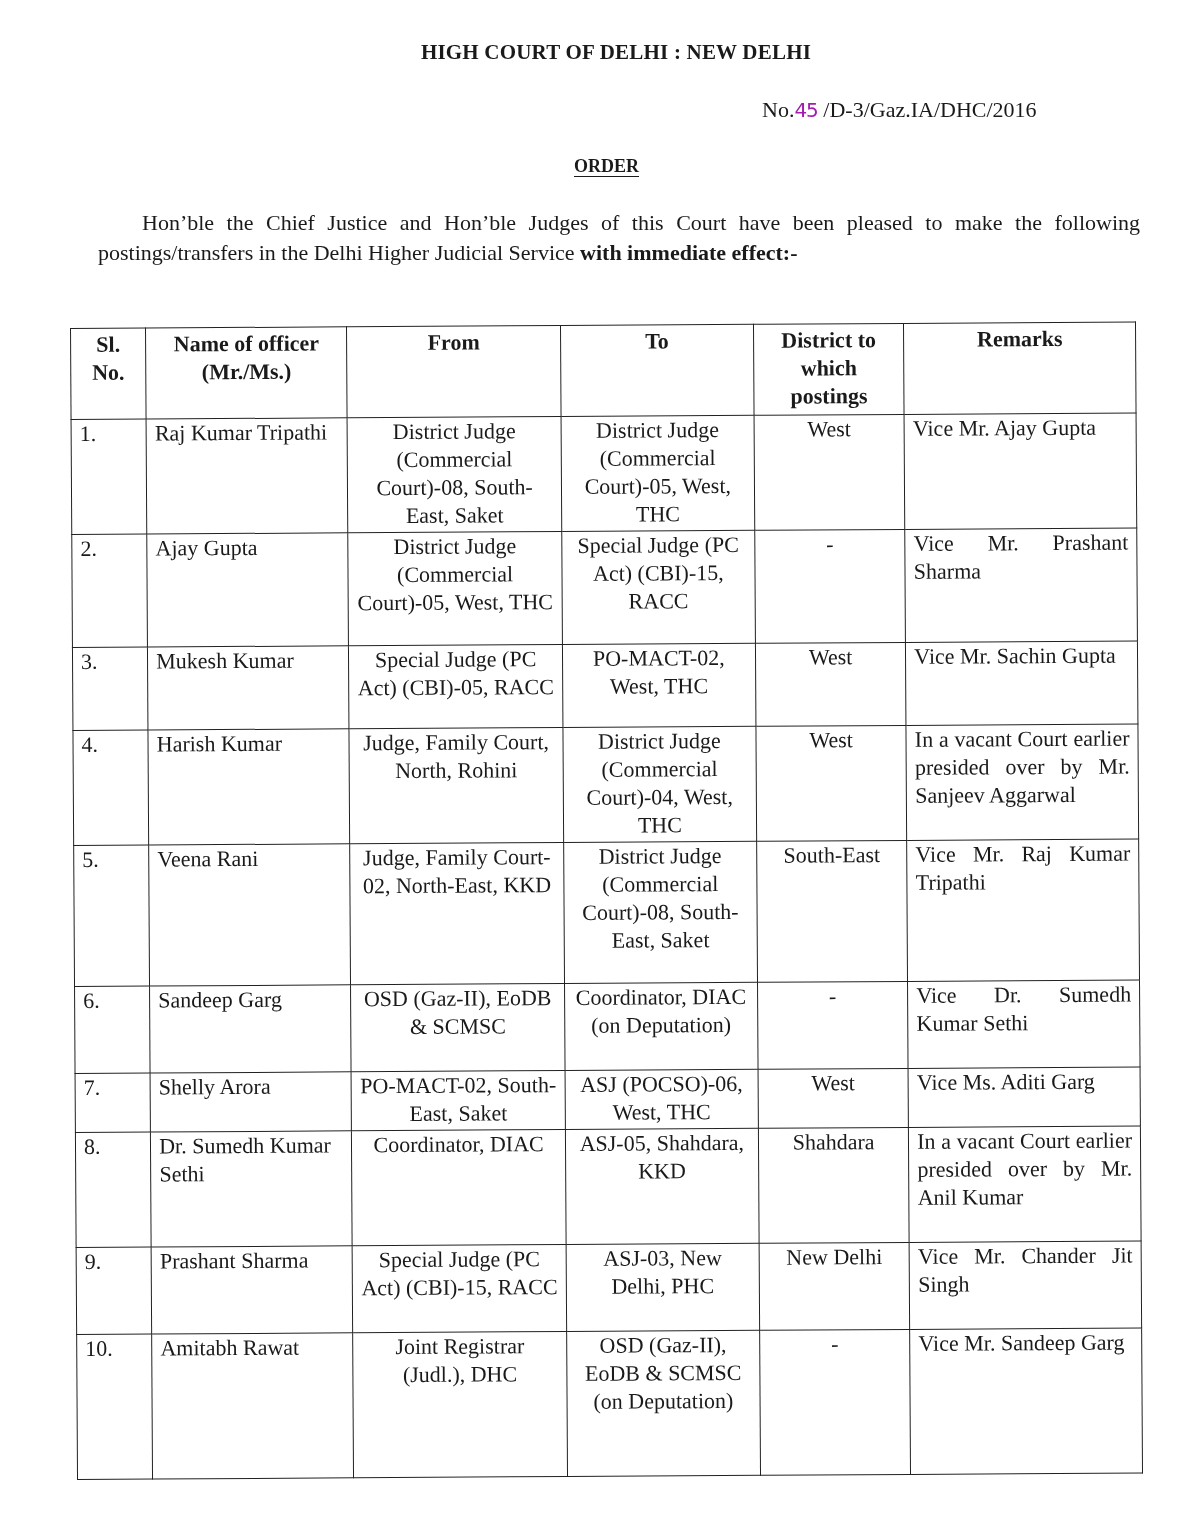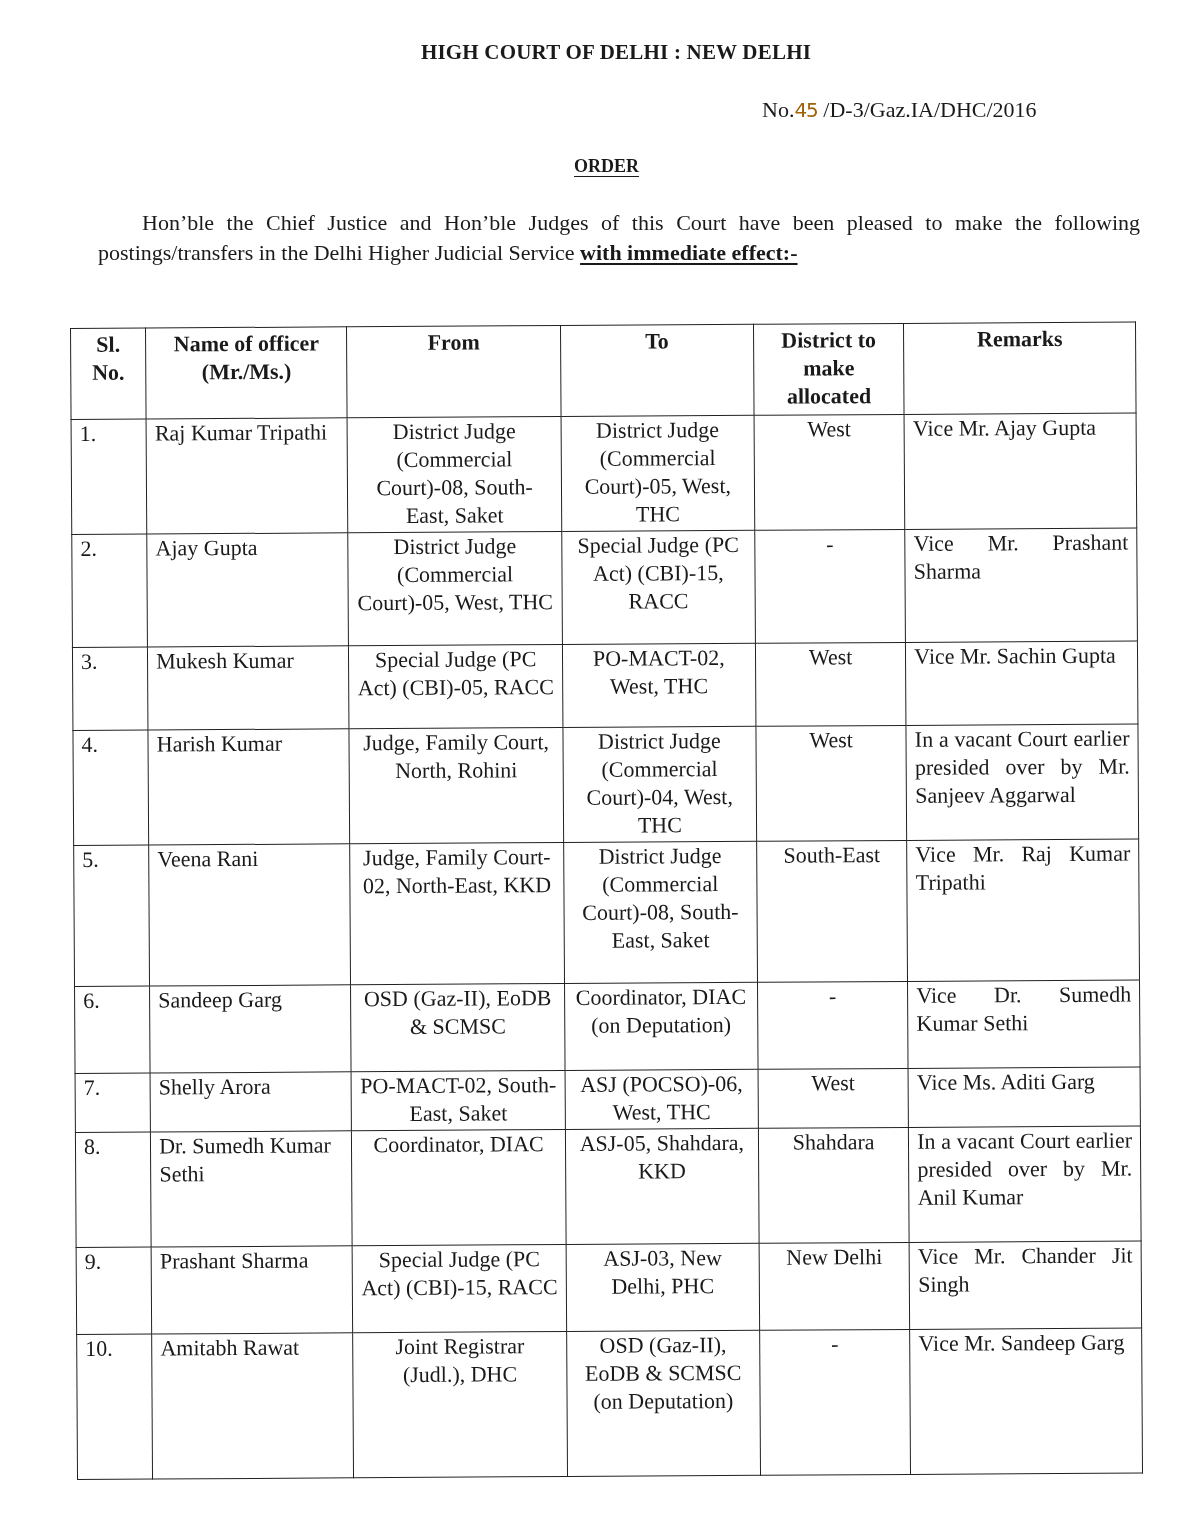--- a/index.html
+++ b/index.html
@@ -5,32 +5,32 @@
     html, body { margin: 0; padding: 0; background: #ffffff; }
     body {
       width: 1186px; height: 1513px; position: relative; overflow: hidden;
       font-family: "Liberation Serif", "DejaVu Serif", serif; color: #1a1a1a;
     }
     .court-title {
       position: absolute; top: 40px; left: 0; width: 1232px; text-align: center;
       font-size: 21px; font-weight: bold; letter-spacing: 0.2px;
     }
     .ref-block { position: absolute; top: 96px; left: 762px; font-size: 22px; line-height: 28px; }
-    .ref-no .handwritten { font-family: "DejaVu Sans", sans-serif; font-size: 20px; color: #a16207; letter-spacing: -1px; }
+    .ref-no .handwritten { font-family: "DejaVu Sans", sans-serif; font-size: 20px; color: #a21caf; letter-spacing: -1px; }
     .ref-date sup { font-size: 12px; }
     .order-title {
       position: absolute; top: 156px; left: 574px; font-size: 18px; font-weight: bold;
       text-decoration: underline; text-underline-offset: 4px;
     }
     .intro {
       position: absolute; top: 208px; left: 98px; width: 1042px;
       font-size: 22px; line-height: 30px; text-align: justify;
     }
     .intro .indent { display: inline-block; width: 44px; }
-    .intro strong { text-decoration: underline; text-underline-offset: 3px; }
+    .intro strong { text-underline-offset: 3px; }
     table.postings {
       position: absolute; top: 328px; left: 70px; width: 1066px;
       border-collapse: collapse; font-size: 22px; line-height: 28px;
       transform: rotate(-0.35deg); transform-origin: top left;
     }
     table.postings th, table.postings td {
       border: 1.5px solid #222; vertical-align: top; padding: 0 8px 2px 8px;
     }
     table.postings th { font-weight: bold; text-align: center; padding-top: 2px; padding-bottom: 4px; }
     col.c-sl { width: 74px; } col.c-name { width: 198px; } col.c-from { width: 210px; }
@@ -69,21 +69,21 @@
       <col class="c-to">
       <col class="c-dist">
       <col class="c-rem">
   </colgroup>
   <thead>
     <tr>
       <th>Sl. No.</th>
       <th>Name of officer (Mr./Ms.)</th>
       <th>From</th>
       <th>To</th>
-      <th>District to make allocated</th>
+      <th>District to which postings</th>
       <th>Remarks</th>
     </tr>
   </thead>
   <tbody>
     <tr class="r1">
       <td class="sl">1.</td>
       <td class="name">Raj Kumar Tripathi</td>
       <td class="from">District Judge (Commercial Court)-08, South-East, Saket</td>
       <td class="to">District Judge (Commercial Court)-05, West, THC</td>
       <td class="dist">West</td>

